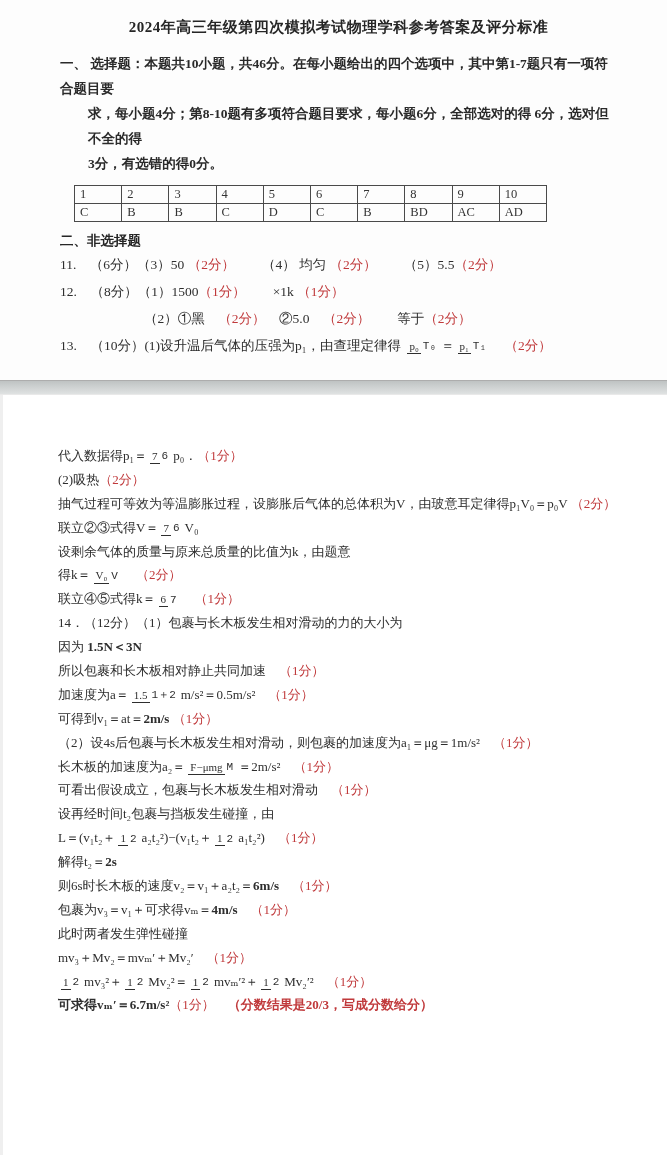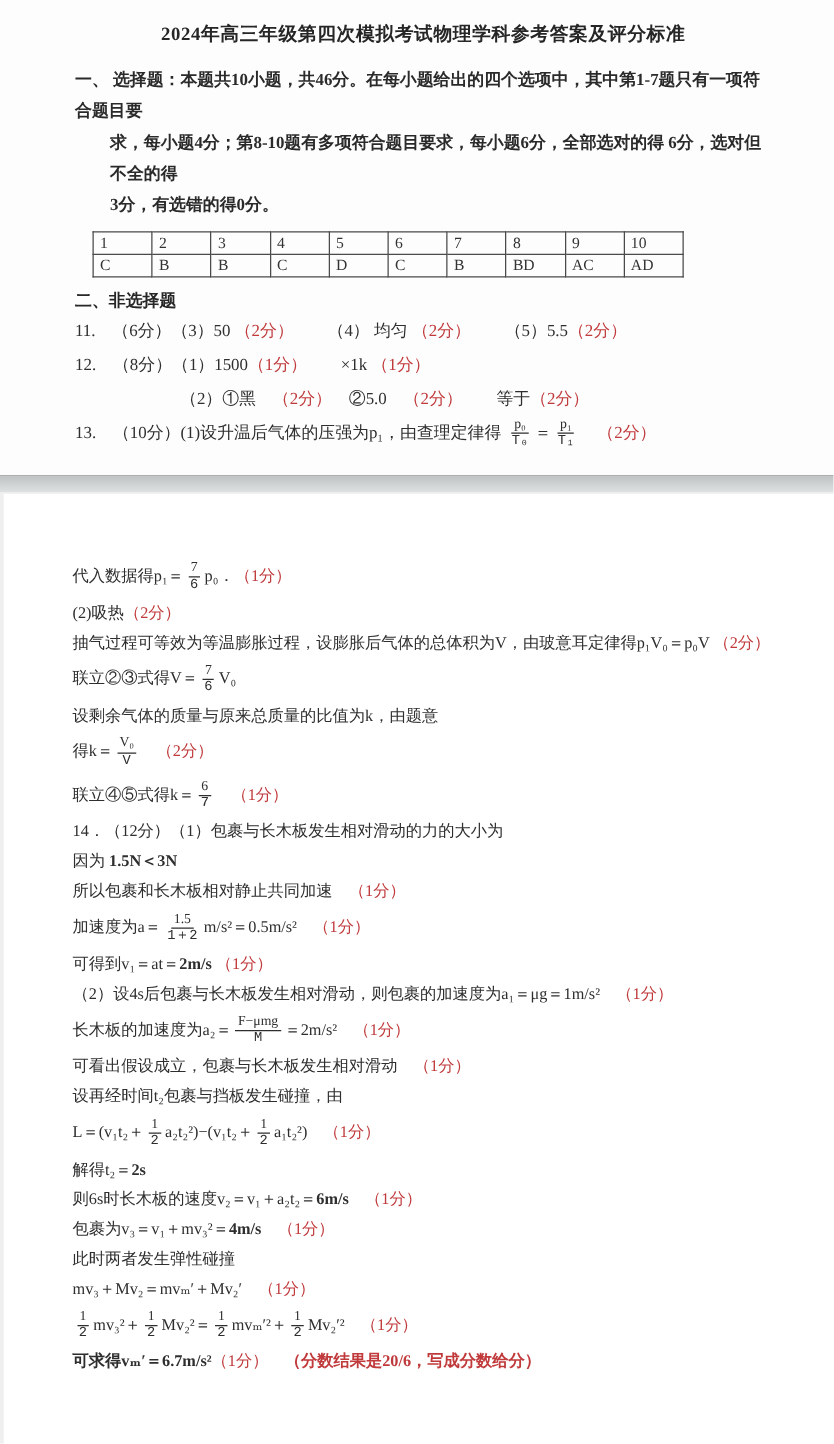--- a/index.html
+++ b/index.html
@@ -22,21 +22,21 @@
   
   .gap{height:13px;background:linear-gradient(#bfc3c3,#dfe2e2);border-top:1px solid #adadad;border-bottom:1px solid #e9e9e9;}
 
   
   .page2{height:762px;box-sizing:border-box;padding:46px 30px 0 55px;background:#ffffff;border-left:3px solid #efefef;}
   .line{font-size:13px;line-height:1.3;margin:7px 0;white-space:nowrap;color:#2e2e2e;}
 
   
   .red{color:#c0393b;font-weight:normal;}
   .b{font-weight:bold;}
-  .frac{display:inline-flex;flex-direction:column;align-items:center;vertical-align:middle;margin:0 3px;font-size:11px;line-height:1.2;text-align:center;}
+  .frac{display:inline-flex;flex-direction:row;align-items:center;vertical-align:middle;margin:0 3px;font-size:11px;line-height:1.2;text-align:center;}
   .frac .fnum{border-bottom:1px solid currentColor;padding:0 2px;}
   .frac .fden{padding:0 2px;font-family:Liberation Mono, monospace;}
 </style>
 </head>
 <body>
 
 <div class="viewport">
 
   <div class="page1">
     <div class="doc-title">2024年高三年级第四次模拟考试物理学科参考答案及评分标准</div>
@@ -129,32 +129,32 @@
     <div class="line"><span>设再经时间t₂包裹与挡板发生碰撞，由</span></div>
     <div class="line"><span>L＝(v₁t₂＋</span><span class="frac">
           <span class="fnum">1</span>
           <span class="fden">2</span>
         </span><span>a₂t₂²)−(v₁t₂＋</span><span class="frac">
           <span class="fnum">1</span>
           <span class="fden">2</span>
         </span><span>a₁t₂²)　</span><span class="red">（1分）</span></div>
     <div class="line"><span>解得t₂＝</span><span class="b">2s</span></div>
     <div class="line"><span>则6s时长木板的速度v₂＝v₁＋a₂t₂＝</span><span class="b">6m/s</span><span>　</span><span class="red">（1分）</span></div>
-    <div class="line"><span>包裹为v₃＝v₁＋mv₃²＝</span><span class="b">4m/s</span><span>　</span><span class="red">（1分）</span></div>
+    <div class="line"><span>包裹为v₃＝v₁＋可求得vₘ＝</span><span class="b">4m/s</span><span>　</span><span class="red">（1分）</span></div>
     <div class="line"><span>此时两者发生弹性碰撞</span></div>
     <div class="line"><span>mv₃＋Mv₂＝mvₘ′＋Mv₂′　</span><span class="red">（1分）</span></div>
     <div class="line"><span class="frac">
           <span class="fnum">1</span>
           <span class="fden">2</span>
         </span><span>mv₃²＋</span><span class="frac">
           <span class="fnum">1</span>
           <span class="fden">2</span>
         </span><span>Mv₂²＝</span><span class="frac">
           <span class="fnum">1</span>
           <span class="fden">2</span>
         </span><span>mvₘ′²＋</span><span class="frac">
           <span class="fnum">1</span>
           <span class="fden">2</span>
         </span><span>Mv₂′²　</span><span class="red">（1分）</span></div>
-    <div class="line"><span class="b">可求得vₘ′＝6.7m/s²</span><span class="red">（1分）</span><span>　</span><span class="red b">（分数结果是20/6，写成分数给分）</span></div>
+    <div class="line"><span class="b">可求得vₘ′＝6.7m/s²</span><span class="red">（1分）</span><span>　</span><span class="red b">（分数结果是20/3，写成分数给分）</span></div>
   </div>
 
 </div>
 
 </body></html>

